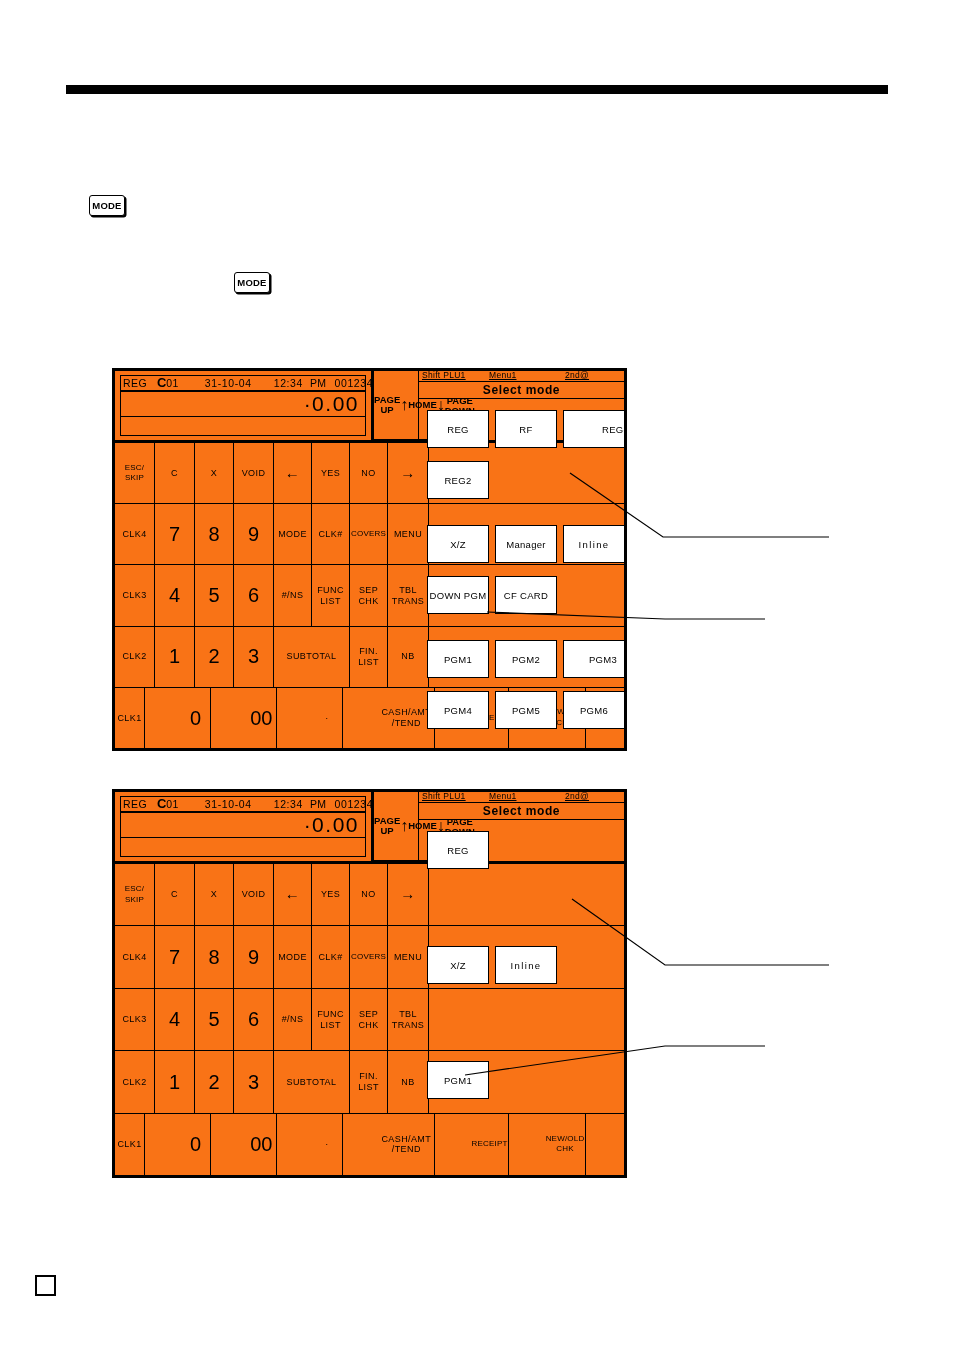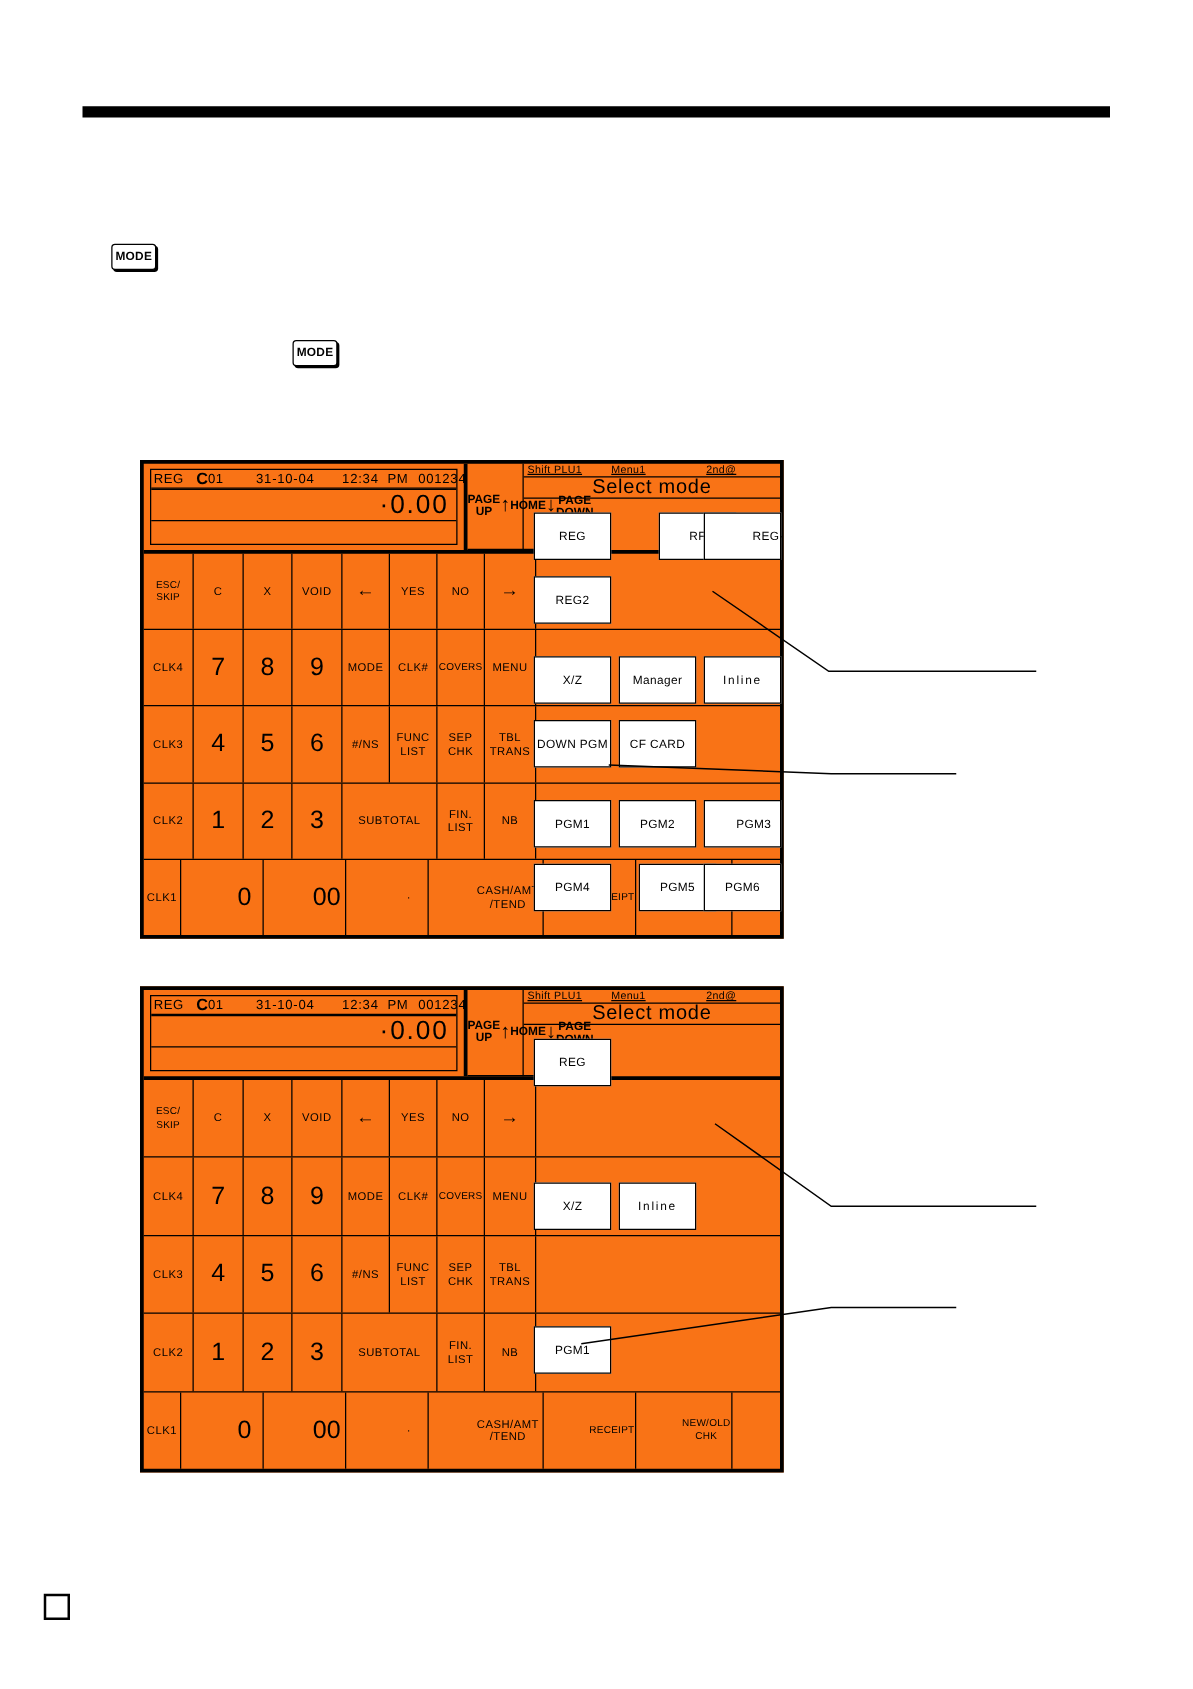--- a/index.html
+++ b/index.html
@@ -183,23 +183,24 @@
   }
   .menu-statusbar .st-shift { left: 3px; }
   .menu-statusbar .st-menu  { left: 70px; }
   .menu-statusbar .st-2nd   { left: 146px; }
   .menu-title {
     height: 17px;
     border-bottom: 1.5px solid #000;
     display: flex;
     align-items: center;
     justify-content: center;
-    font-size: 16px;
+    font-size: 12px;
     letter-spacing: 0.6px;
     box-sizing: border-box;
+    font-weight: bold;
   }
   .menu-grid {
     flex: 1 1 auto;
     position: relative;
   }
   .mode-btn {
     position: absolute;
     border: 1.5px solid #000;
     background: #fff;
     display: flex;
@@ -300,33 +301,33 @@
 
     <div class="menu-col">
       <div class="menu-statusbar">
         <span class="st st-shift">Shift PLU1</span>
         <span class="st st-menu">Menu1</span>
         <span class="st st-2nd">2nd@</span>
       </div>
       <div class="menu-title">Select mode</div>
       <div class="menu-grid">
           <div class="mode-btn" style="left: 8px; top: 11px;">REG</div>
-          <div class="mode-btn" style="left: 76px; top: 11px; margin-left: 32px;">RF</div>
+          <div class="mode-btn" style="left: 76px; top: 11px;">RF</div>
           <div class="mode-btn" style="left: 144px; top: 11px; padding-left: 41px;">REG-</div>
           <div class="mode-btn" style="left: 8px; top: 62px;">REG2</div>
           <div class="mode-btn" style="left: 8px; top: 126px;">X/Z</div>
           <div class="mode-btn" style="left: 76px; top: 126px;">Manager</div>
           <div class="mode-btn spaced" style="left: 144px; top: 126px;">Inline</div>
           <div class="mode-btn" style="left: 8px; top: 177px;">DOWN PGM</div>
           <div class="mode-btn" style="left: 76px; top: 177px;">CF CARD</div>
           <div class="mode-btn" style="left: 8px; top: 241px;">PGM1</div>
           <div class="mode-btn" style="left: 76px; top: 241px;">PGM2</div>
           <div class="mode-btn" style="left: 144px; top: 241px; padding-left: 18px;">PGM3</div>
           <div class="mode-btn" style="left: 8px; top: 292px;">PGM4</div>
-          <div class="mode-btn" style="left: 92px; top: 292px;">PGM5</div>
+          <div class="mode-btn" style="left: 76px; top: 292px;">PGM5</div>
           <div class="mode-btn" style="left: 144px; top: 292px;">PGM6</div>
         </div>
     </div>
   </div>
 
   <div class="keypad">
       <div class="kp-row">
         <div class="kp-key c1 small">ESC/
 SKIP</div>
         <div class="kp-key c2">C</div>

